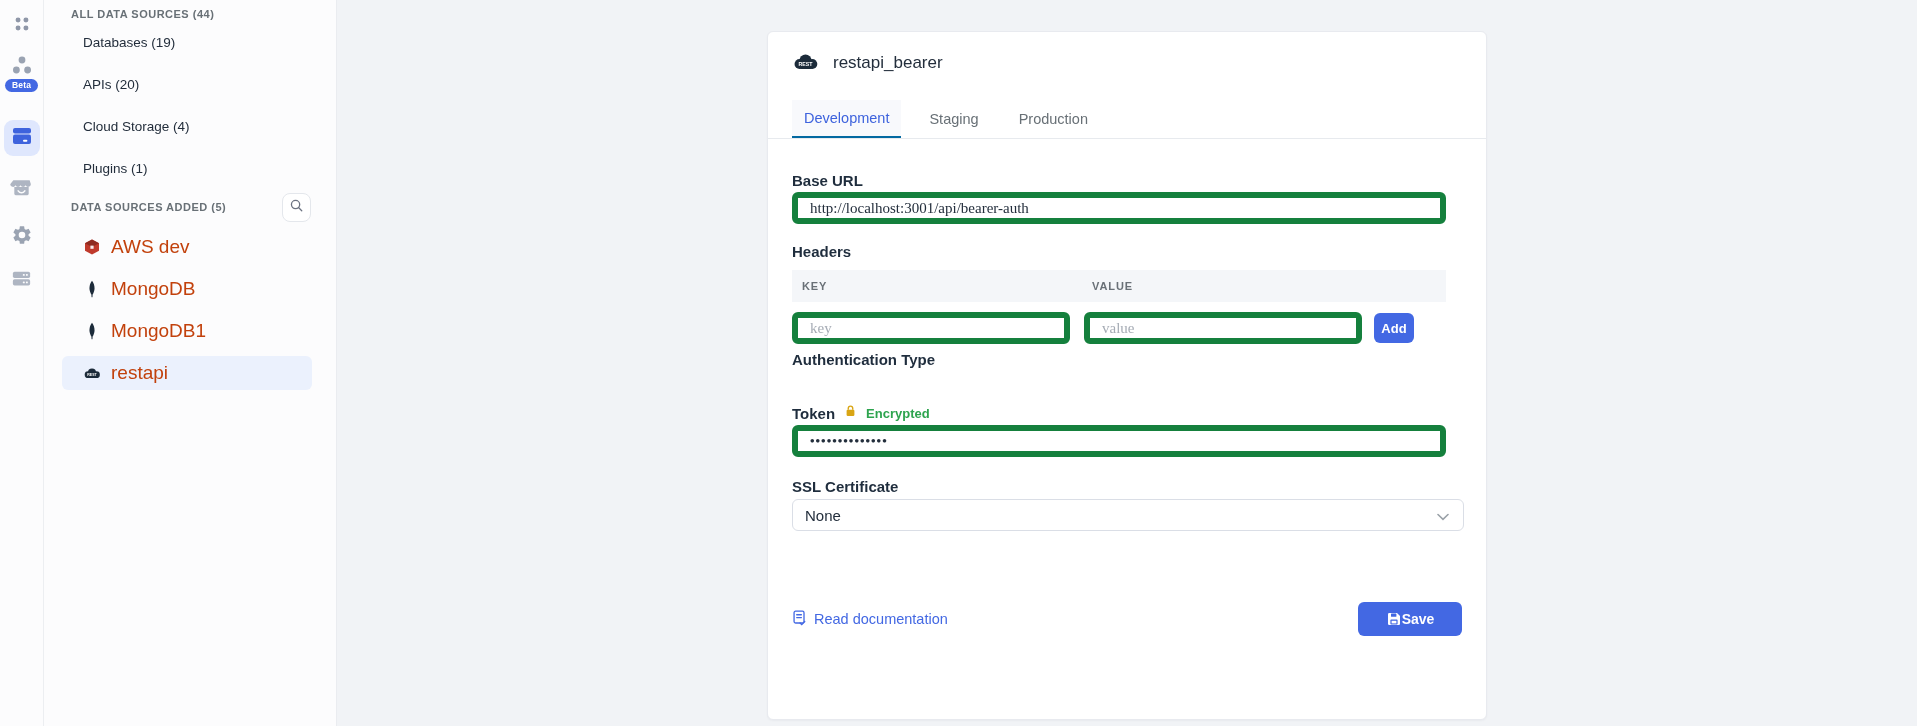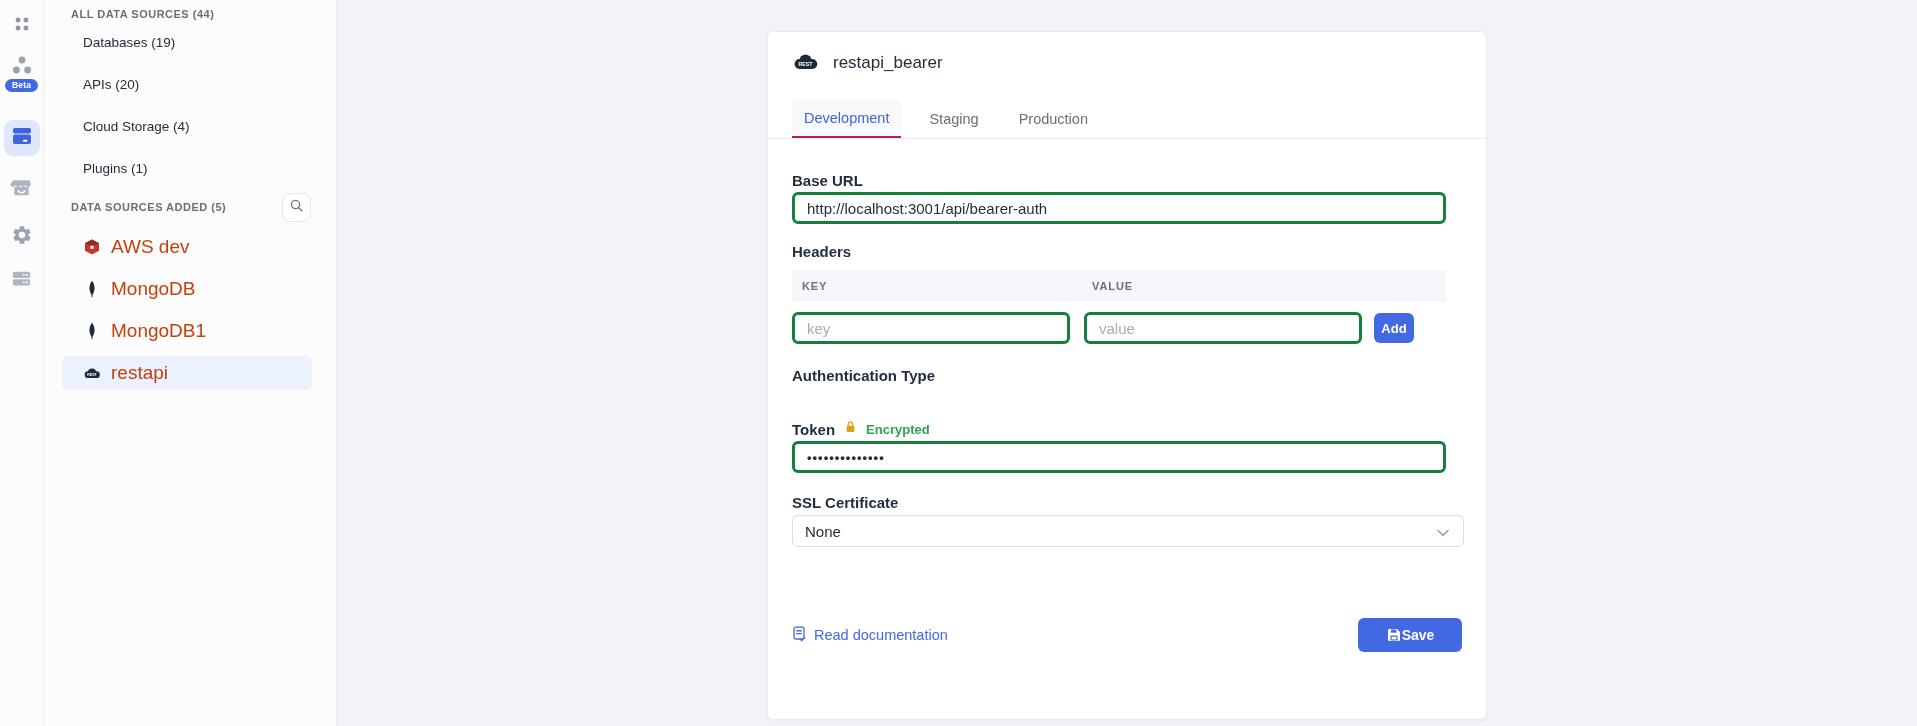--- a/index.html
+++ b/index.html
@@ -66,33 +66,33 @@
   }
   .card-head { margin:20px 24px 0; height:22px; display:flex; align-items:center; gap:14px; }
   .card-title { font-size:17px; font-weight:500; color:#232e3c; }
 
   .tabs { margin-top:26px; padding:0 24px; border-bottom:1px solid #e7eaee; display:flex; gap:16px; }
   .tab {
     height:38px; display:flex; align-items:center; padding:0 12px;
     font-size:14.5px; color:#687076; cursor:pointer;
   }
   .tab.active {
-    background:#f8f9fc; color:#3e63dd; border-bottom:2px solid #be185d; margin-bottom:-1px;
+    background:#f8f9fc; color:#3e63dd; border-bottom:2px solid #0369a1; margin-bottom:-1px;
   }
 
   .form { padding:0 24px; }
   .field-label { font-size:15px; font-weight:700; color:#1f2d3d; height:15px; line-height:15px; }
-  .mtop34{margin-top:34px}.mtop20{margin-top:20px}.mtop24{margin-top:24px}
+  .mtop34{margin-top:34px}.mtop20{margin-top:20px}.mtop24{margin-top:8px}
   .mtop38{margin-top:38px}.mtop22{margin-top:22px}
 
   .w-main { width:654px; }
   .text-input {
-    margin-top:4px; height:32px; border:3px solid #15803d; border-radius:6px;
+    margin-top:4px; height:32px; border:6px solid #15803d; border-radius:6px;
     background:#fff; padding:0 12px; font-size:15px; color:#232e3c; outline:none;
-    font-family:Liberation Sans, sans-serif; display:block;
+    font-family:Liberation Serif, serif; display:block;
   }
   .text-input::placeholder { color:#a6acb5; }
 
   .kv-band { margin-top:11px; height:32px; background:#f4f6f9; display:flex; align-items:center; }
   .kv-band .col-key { width:292px; padding-left:10px; }
   .kv-band .col-val { padding-left:8px; }
   .kv-h { font-size:11px; font-weight:700; color:#697077; letter-spacing:.9px; }
   .kv-row { margin-top:10px; display:flex; align-items:center; }
   .kv-input { margin-top:0; width:278px; }
   .gap14{margin-left:14px}.gap12{margin-left:12px}

